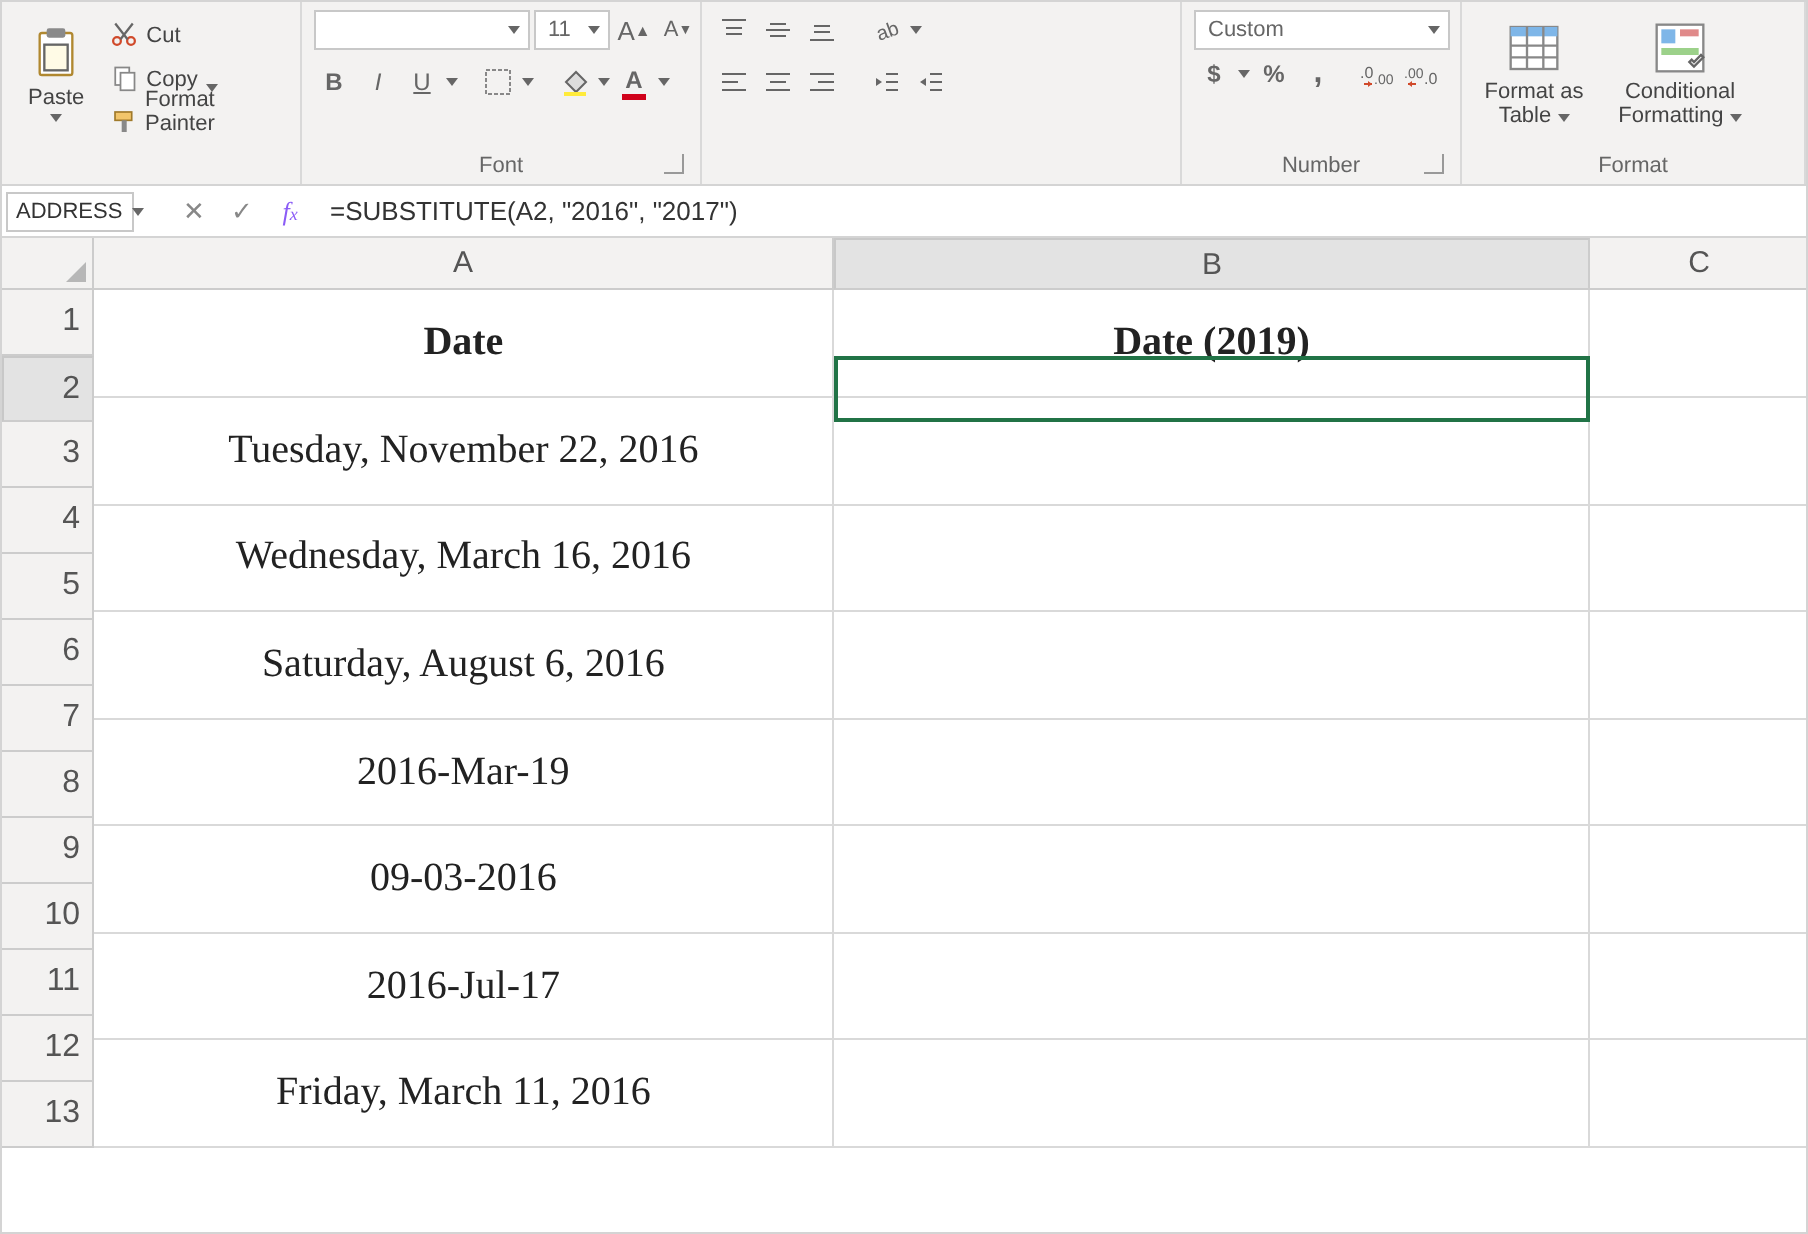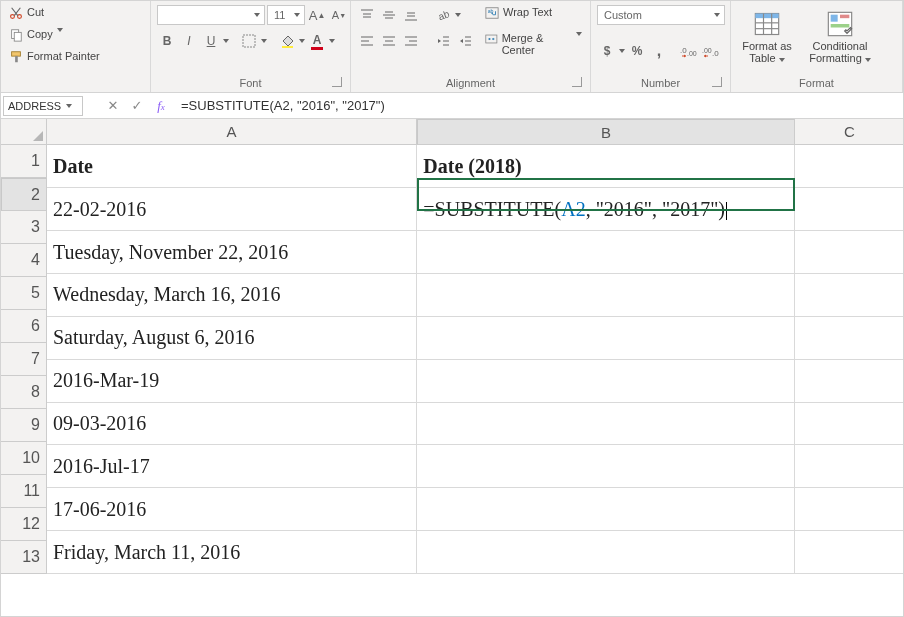--- a/index.html
+++ b/index.html
@@ -42,21 +42,21 @@
     position: absolute; right: 2px; top: 2px; width: 10px; height: 10px;
     border: 1px solid #999; border-top: 0; border-left: 0;
   }
   .big-btn {
     display: flex; flex-direction: column; align-items: center; justify-content: center;
     width: 44px; height: 64px; gap: 2px; font-size: 11px; color: #444;
   }
   .big-btn .ic { width: 28px; height: 28px; }
   .stack { display: flex; flex-direction: column; gap: 2px; }
   .mini {
-    display: flex; align-items: flex-start; gap: 4px; font-size: 11px; color: #444; padding: 1px 2px; height: 20px;
+    display: flex; align-items: flex-end; gap: 4px; font-size: 11px; color: #444; padding: 1px 2px; height: 20px;
   }
   .mini .ic { width: 14px; height: 14px; }
   .caret { width: 0; height: 0; border-left: 3px solid transparent; border-right: 3px solid transparent; border-top: 4px solid #666; display: inline-block; }
   .sel {
     height: 20px; border: 1px solid #c8c8c8; background: #fff; display: flex; align-items: center;
     font-size: 11px; color: #666; padding: 0 4px; gap: 4px;
   }
   .sel input {
     border: 0; outline: 0; font-size: 11px; color: #666; height: 16px; min-width: 0; flex: 1; background: transparent;
   }
@@ -67,21 +67,21 @@
   }
   .sq.b { font-weight: bold; }
   .sq.i { font-style: italic; }
   .sq.u { text-decoration: underline; }
   
   .fbar {
     display: flex; align-items: center; height: 26px; border-bottom: 1px solid #d4d4d4;
     background: #fff; padding-left: 2px;
   }
   .namebox {
-    width: 80px; height: 20px; border: 1px solid #c8c8c8; display: flex; align-items: center;
+    width: 64px; height: 20px; border: 1px solid #c8c8c8; display: flex; align-items: center;
     font-size: 11px; padding: 0 2px; gap: 2px;
   }
   .namebox input { border: 0; outline: 0; width: 58px; font-size: 11px; color: #333; }
   .fbar .tool { width: 24px; text-align: center; color: #888; font-size: 13px; }
   .fbar .fx { font-style: italic; font-family: Georgia, serif; color: #8b5cf6; }
   .formula-input {
     flex: 1; border: 0; outline: 0; font-size: 13px; color: #333; padding-left: 8px;
     font-family: "Segoe UI", sans-serif;
   }
   
@@ -99,21 +99,21 @@
     height: 26px; background: #f3f2f1; border-right: 1px solid #ccc; border-bottom: 1px solid #ccc;
     display: flex; align-items: center; justify-content: center; font-size: 15px; color: #555;
   }
   .colhdr.sel { background: #e3e3e3; }
   .rowhdr {
     width: 46px; background: #f3f2f1; border-right: 1px solid #ccc; border-bottom: 1px solid #ccc;
     display: flex; align-items: center; justify-content: flex-end; padding-right: 6px; font-size: 16px; color: #555;
   }
   .rowhdr.sel { background: #e3e3e3; }
   .gridwrap { position: relative; }
-  table.grid { border-collapse: collapse; table-layout: fixed; }
+  table.grid { border-collapse: collapse; table-layout: fixed; text-align: center; }
   table.grid td {
     border-right: 1px solid #d9d9d9; border-bottom: 1px solid #d9d9d9;
     font-family: Georgia, "Times New Roman", serif;
     font-size: 20px; color: #222; padding: 2px 6px 2px 6px; height: 33px; vertical-align: middle;
     background: #fff; white-space: nowrap; overflow: visible;
   }
   .colA { width: 370px; }
   .colB { width: 378px; }
   .colC { width: 110px; }
   tr.hrow td { font-weight: bold; }
@@ -141,20 +141,29 @@
   svg { display: block; }
   .twoline { font-size: 11px; line-height: 12px; text-align: center; }
 </style>
 </head>
 <body>
 
 <div class="ribbon">
 
   <div class="rgroup" style="width:150px">
     <div class="rgroup-body">
+      <div class="big-btn">
+        <svg class="ic" viewBox="0 0 24 24">
+            <rect x="5" y="3" width="14" height="18" rx="1" fill="#fff" stroke="#b08830"></rect>
+            <rect x="8" y="1" width="8" height="4" rx="1" fill="#8a8a8a"></rect>
+            <rect x="7" y="8" width="10" height="11" fill="#fffbe6" stroke="#666"></rect>
+          </svg>
+        <span>Paste</span>
+        <span class="caret"></span>
+      </div>
       <div class="stack">
         <div class="mini">
           <svg class="ic" viewBox="0 0 16 16">
               <circle cx="4" cy="12" r="2.2" fill="none" stroke="#d04a2b" stroke-width="1.3"></circle>
               <circle cx="12" cy="12" r="2.2" fill="none" stroke="#d04a2b" stroke-width="1.3"></circle>
               <path d="M3 2 L10 11 M13 2 L6 11" stroke="#666" stroke-width="1.3"></path>
             </svg>
           <span>Cut</span>
         </div>
         <div class="mini">
@@ -292,46 +301,25 @@
           <div class="sq">
               <svg width="14" height="14">
                 <path d="M2 7 L5 5 L5 9 Z" fill="#666"></path>
                 <line x1="7" y1="3" x2="13" y2="3" stroke="#666"></line>
                 <line x1="7" y1="7" x2="13" y2="7" stroke="#666"></line>
                 <line x1="7" y1="11" x2="13" y2="11" stroke="#666"></line>
               </svg>
             </div>
         </div>
       </div>
-      <div class="stack" style="gap:6px; margin-left:4px;">
-        <div class="mini">
-          <svg class="ic" viewBox="0 0 16 16">
-              <rect x="1" y="2" width="14" height="12" fill="none" stroke="#888"></rect>
-              <text x="3" y="8" font-size="6" fill="#2a7ab0">ab</text>
-              <path d="M12 6 v4 h-3" fill="none" stroke="#2a7ab0"></path>
-              <path d="M9 10 l-2 -1.5 l2 -1.5 z" fill="#2a7ab0"></path>
-            </svg>
-          <span>Wrap Text</span>
-        </div>
-        <div class="mini">
-          <svg class="ic" viewBox="0 0 16 16">
-              <rect x="1" y="3" width="14" height="10" fill="none" stroke="#888"></rect>
-              <path d="M4 8 h3 M12 8 h-3" stroke="#2a7ab0"></path>
-              <path d="M7 8 l-2 -1.5 v3 z M9 8 l2 -1.5 v3 z" fill="#2a7ab0"></path>
-            </svg>
-          <span>Merge &amp; Center</span>
-          <span class="caret"></span>
-        </div>
-      </div>
-    </div>
-    <div class="rgroup-label"><span>Alignment</span><span class="dlaunch"></span></div>
+    </div>
   </div>
 
   <div class="rgroup" style="width:140px">
-    <div class="rgroup-body" style="flex-direction:column; gap:16px;">
+    <div class="rgroup-body" style="flex-direction:column; gap:2px;">
       <div class="sel" style="width:128px">
         <input value="Custom" style="">
         <span class="caret"></span>
       </div>
       <div class="btnrow">
         <div class="sq">
             <span style="font-weight:bold">$</span>
           </div>
         <span class="caret"></span>
         <div class="sq">
@@ -431,31 +419,24 @@
       </div>
       <table class="grid">
         <colgroup>
             <col class="colA">
             <col class="colB">
             <col class="colC">
           </colgroup>
         <tbody>
             <tr class="hrow">
           <td>Date</td>
-          <td>Date (2018)</td>
+          <td>Date (2019)</td>
           <td></td>
         </tr>
         <tr>
-          <td class="editing">22-02-2016</td>
-          <td class="activecell" style="font-family:Georgia,serif; font-size:20px;">
-            <span>=SUBSTITUTE(</span><span class="cellref">A2</span><span>, "2016", "2017")</span><span class="afterformula"></span>
-          </td>
-          <td></td>
-        </tr>
-        <tr>
               <td>Tuesday, November 22, 2016</td>
               <td></td>
               <td></td>
             </tr>
         <tr>
               <td>Wednesday, March 16, 2016</td>
               <td></td>
               <td></td>
             </tr>
         <tr>
@@ -468,25 +449,20 @@
               <td></td>
               <td></td>
             </tr>
         <tr>
               <td>09-03-2016</td>
               <td></td>
               <td></td>
             </tr>
         <tr>
               <td>2016-Jul-17</td>
-              <td></td>
-              <td></td>
-            </tr>
-        <tr>
-              <td>17-06-2016</td>
               <td></td>
               <td></td>
             </tr>
         <tr>
               <td>Friday, March 11, 2016</td>
               <td></td>
               <td></td>
             </tr>
       </tbody>
         </table>

